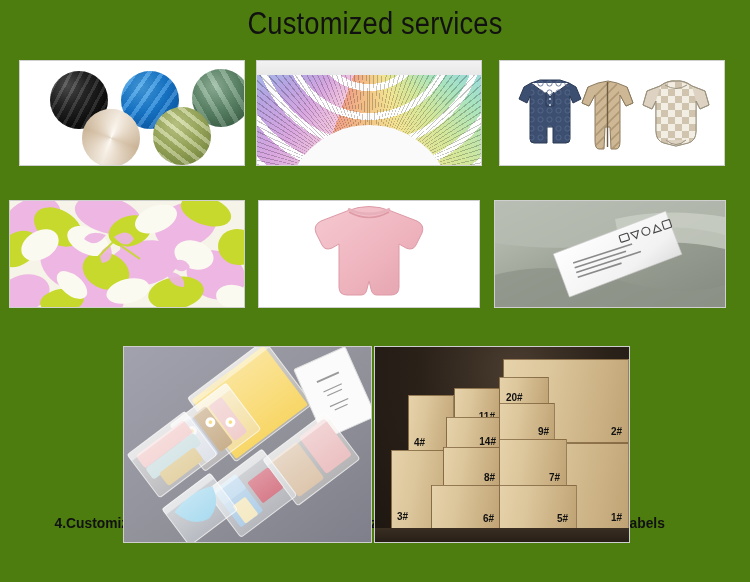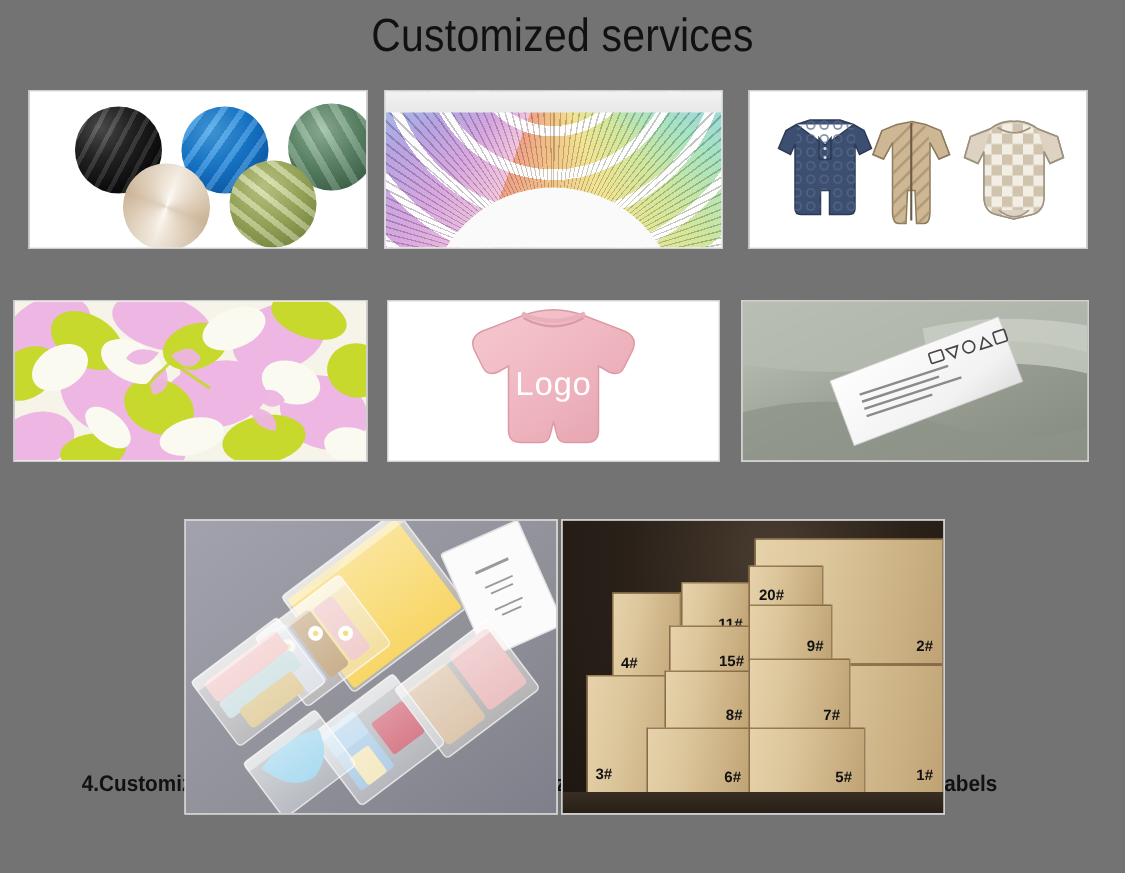--- a/index.html
+++ b/index.html
@@ -2,21 +2,21 @@
 <html><head>
 <meta charset="utf-8">
 <style>
   * { box-sizing: border-box; margin: 0; padding: 0; }
   html, body {
     width: 750px; height: 582px;
     background: #ffffff;
     font-family: "Liberation Sans", sans-serif;
     overflow: hidden;
   }
-  .page { position: relative; width: 750px; height: 582px; background:#737373; }
+  .page { position: relative; width: 750px; height: 582px; background:#4d7c0f; }
 
   .page-title {
     position: absolute; top: 6px; left: 0; width: 750px;
     text-align: center;
     font-size: 31px; font-weight: 400; color: #111;
     font-family: "Liberation Sans Narrow","Liberation Sans", sans-serif;
     letter-spacing: .2px;
     transform: scaleX(.88); transform-origin: 50% 50%;
   }
 
@@ -281,21 +281,20 @@
             <linearGradient id="gPink" x1="0" y1="0" x2="1" y2="1">
               <stop offset="0" stop-color="#f5c8d0"></stop>
               <stop offset="55%" stop-color="#efb5bf"></stop>
               <stop offset="100%" stop-color="#e2a2ae"></stop>
             </linearGradient>
           </defs>
           <path d="M88 10 Q110 1 132 10 L158 20 Q166 24 163 32 L157 44 Q154 50 147 47 L140 43 L140 86 Q140 94 132 94 L118 94 Q113 94 112 88 L110 80 L108 88 Q107 94 102 94 L88 94 Q80 94 80 86 L80 43 L73 47 Q66 50 63 44 L57 32 Q54 24 62 20 Z" fill="url(#gPink)" stroke="#dd9aa6" stroke-width="1"></path>
           <path d="M90 11 Q110 22 130 11" fill="none" stroke="#dd9aa6" stroke-width="1.6"></path>
           <path d="M89 8 Q110 18 131 8" fill="none" stroke="#e7b0ba" stroke-width="3"></path>
         </svg>
-        <div class="logo-text">Logo</div>
       </div>
     </div>
     <div class="caption">5. Customized LOGO</div>
   </div>
 
   <div class="cell c6">
     <div class="frame">
       <div class="labelimg">
         <svg width="230" height="106" viewBox="0 0 230 106">
           <defs>
@@ -444,21 +443,21 @@
 
         <div class="box" style="left:16px;top:103px;width:68px;height:79px;">
           <span style="left:5px;bottom:6px;">3#</span>
         </div>
 
         <div class="box" style="left:79px;top:41px;width:46px;height:38px;">
           <span style="right:4px;bottom:3px;">11#</span>
         </div>
 
         <div class="box" style="left:71px;top:70px;width:55px;height:34px;">
-          <span style="right:4px;bottom:3px;">15#</span>
+          <span style="right:4px;bottom:3px;">14#</span>
         </div>
 
         <div class="box" style="left:124px;top:30px;width:50px;height:30px;">
           <span style="left:6px;bottom:3px;">20#</span>
         </div>
 
         <div class="box" style="left:124px;top:56px;width:56px;height:38px;">
           <span style="right:5px;bottom:3px;">9#</span>
         </div>
 

